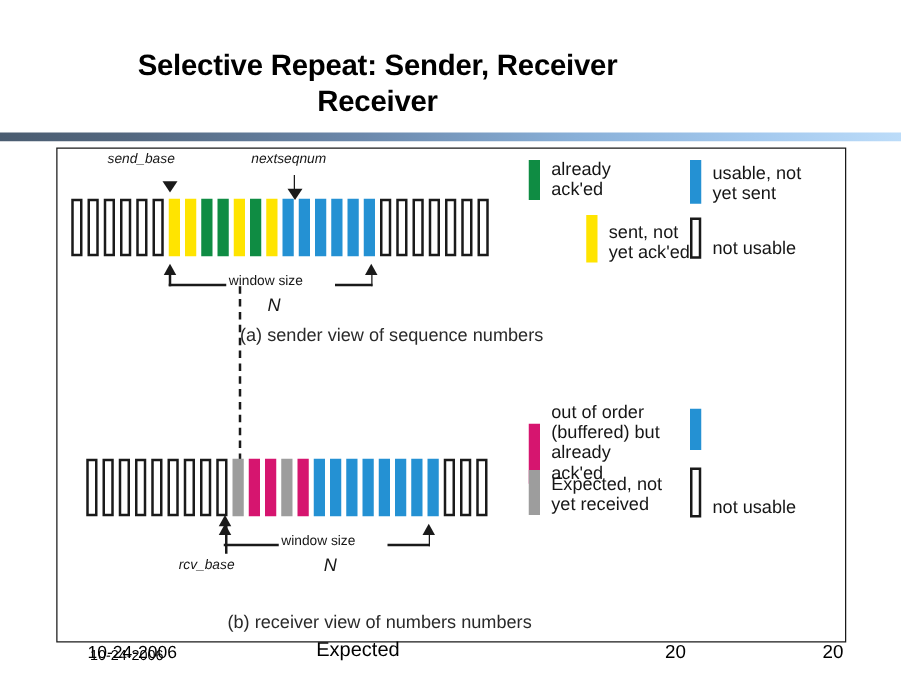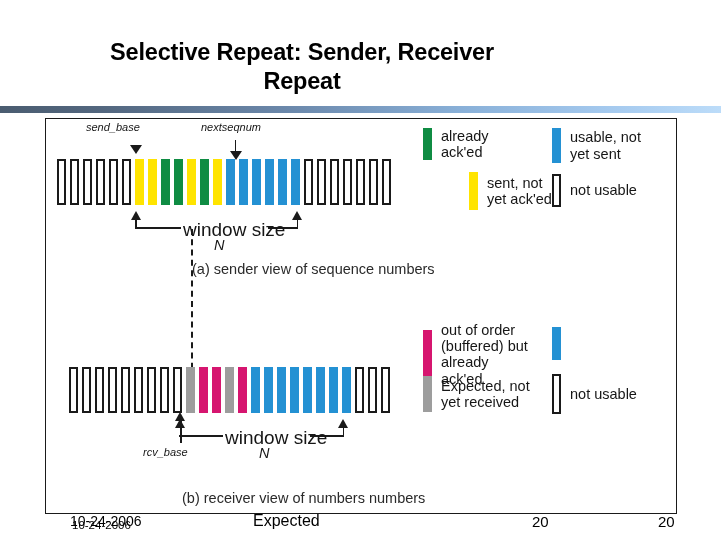--- a/index.html
+++ b/index.html
@@ -45,21 +45,21 @@
   .blk.blue{background:#2491d3;}
   .blk.magenta{background:#d6156f;}
   .blk.gray{background:#9d9d9d;}
 
   
   .lbl-italic{
     position:absolute;font-style:italic;color:#161616;
     font-size:11px;white-space:nowrap;
   }
   .lbl-plain{
-    position:absolute;color:#161616;font-size:19px;white-space:nowrap;
+    position:absolute;color:#161616;font-size:11px;white-space:nowrap;
   }
   .lbl-caption{
     position:absolute;color:#2a2a2a;font-size:14.5px;white-space:nowrap;
   }
   .lbl-N{
     position:absolute;font-style:italic;color:#161616;font-size:14.5px;
   }
 
   
   .vline{position:absolute;background:#1a1a1a;}
@@ -72,21 +72,21 @@
     border-left:6px solid transparent;border-right:6px solid transparent;
     border-top:9px solid #1a1a1a;
   }
   .tri-up{
     position:absolute;width:0;height:0;
     border-left:5.5px solid transparent;border-right:5.5px solid transparent;
     border-bottom:9px solid #1a1a1a;
   }
 
   
-  .legend-item{position:absolute;display:flex;align-items:center;}
+  .legend-item{position:absolute;display:flex;align-items:flex-end;}
   .swatch{width:9px;flex:0 0 9px;margin-right:9px;box-sizing:border-box;}
   .sw-green{background:#0f8c43;}
   .sw-yellow{background:#ffe400;}
   .sw-blue{background:#2491d3;}
   .sw-magenta{background:#d6156f;}
   .sw-gray{background:#9d9d9d;}
   .sw-white{background:#ffffff;border:2.4px solid #1a1a1a;}
   .legend-text{
     font-size:14.5px;color:#161616;line-height:1.12;white-space:pre-line;
   }
@@ -105,21 +105,21 @@
     position:absolute;top:513px;font-size:15px;color:#000;
   }
 </style>
 </head>
 <body>
 
 <div class="slide">
 
   <div class="title">
     <span>Selective Repeat: Sender, Receiver</span>
-    <span class="l2">Repeat</span>
+    <span class="l2">Receiver</span>
   </div>
 
   <div class="rule-fix"></div>
 
   <div class="figure">
 
     <div class="lbl-italic" style="left:40px;top:2px;">send_base</div>
     <div class="lbl-italic" style="left:155px;top:2px;">nextseqnum</div>
 
     <div class="tri-down" style="left:84px;top:26px;"></div>

